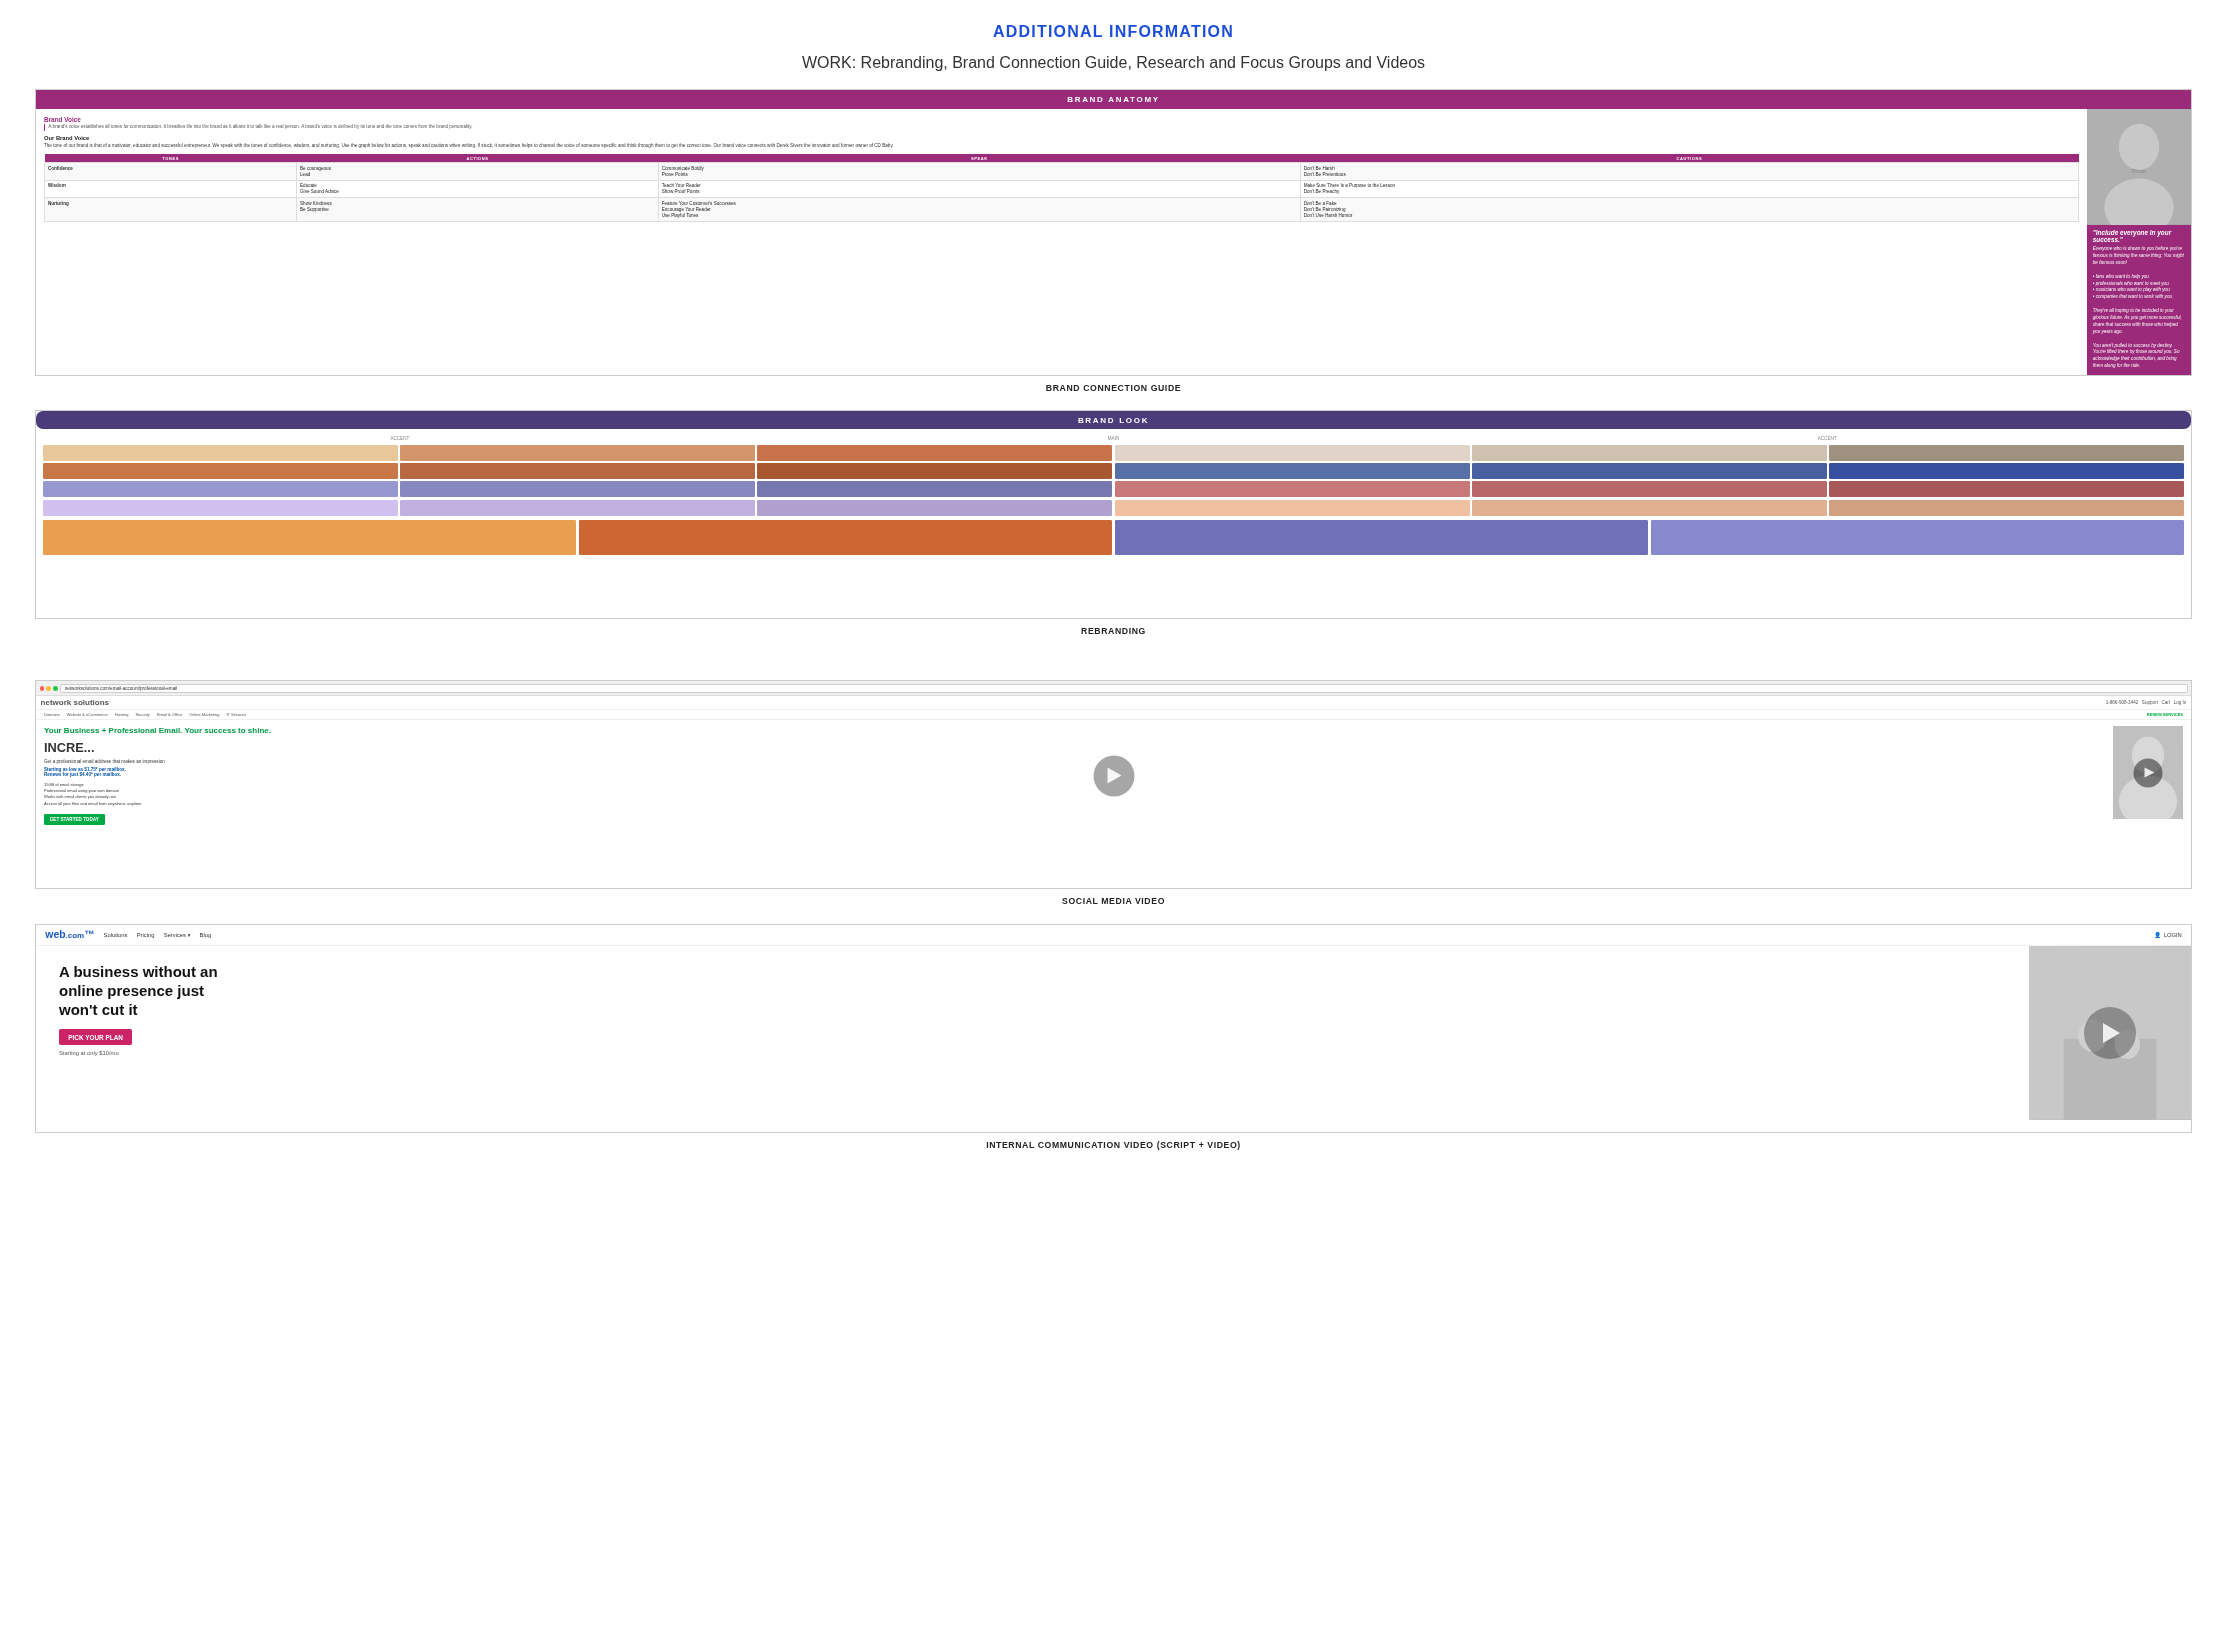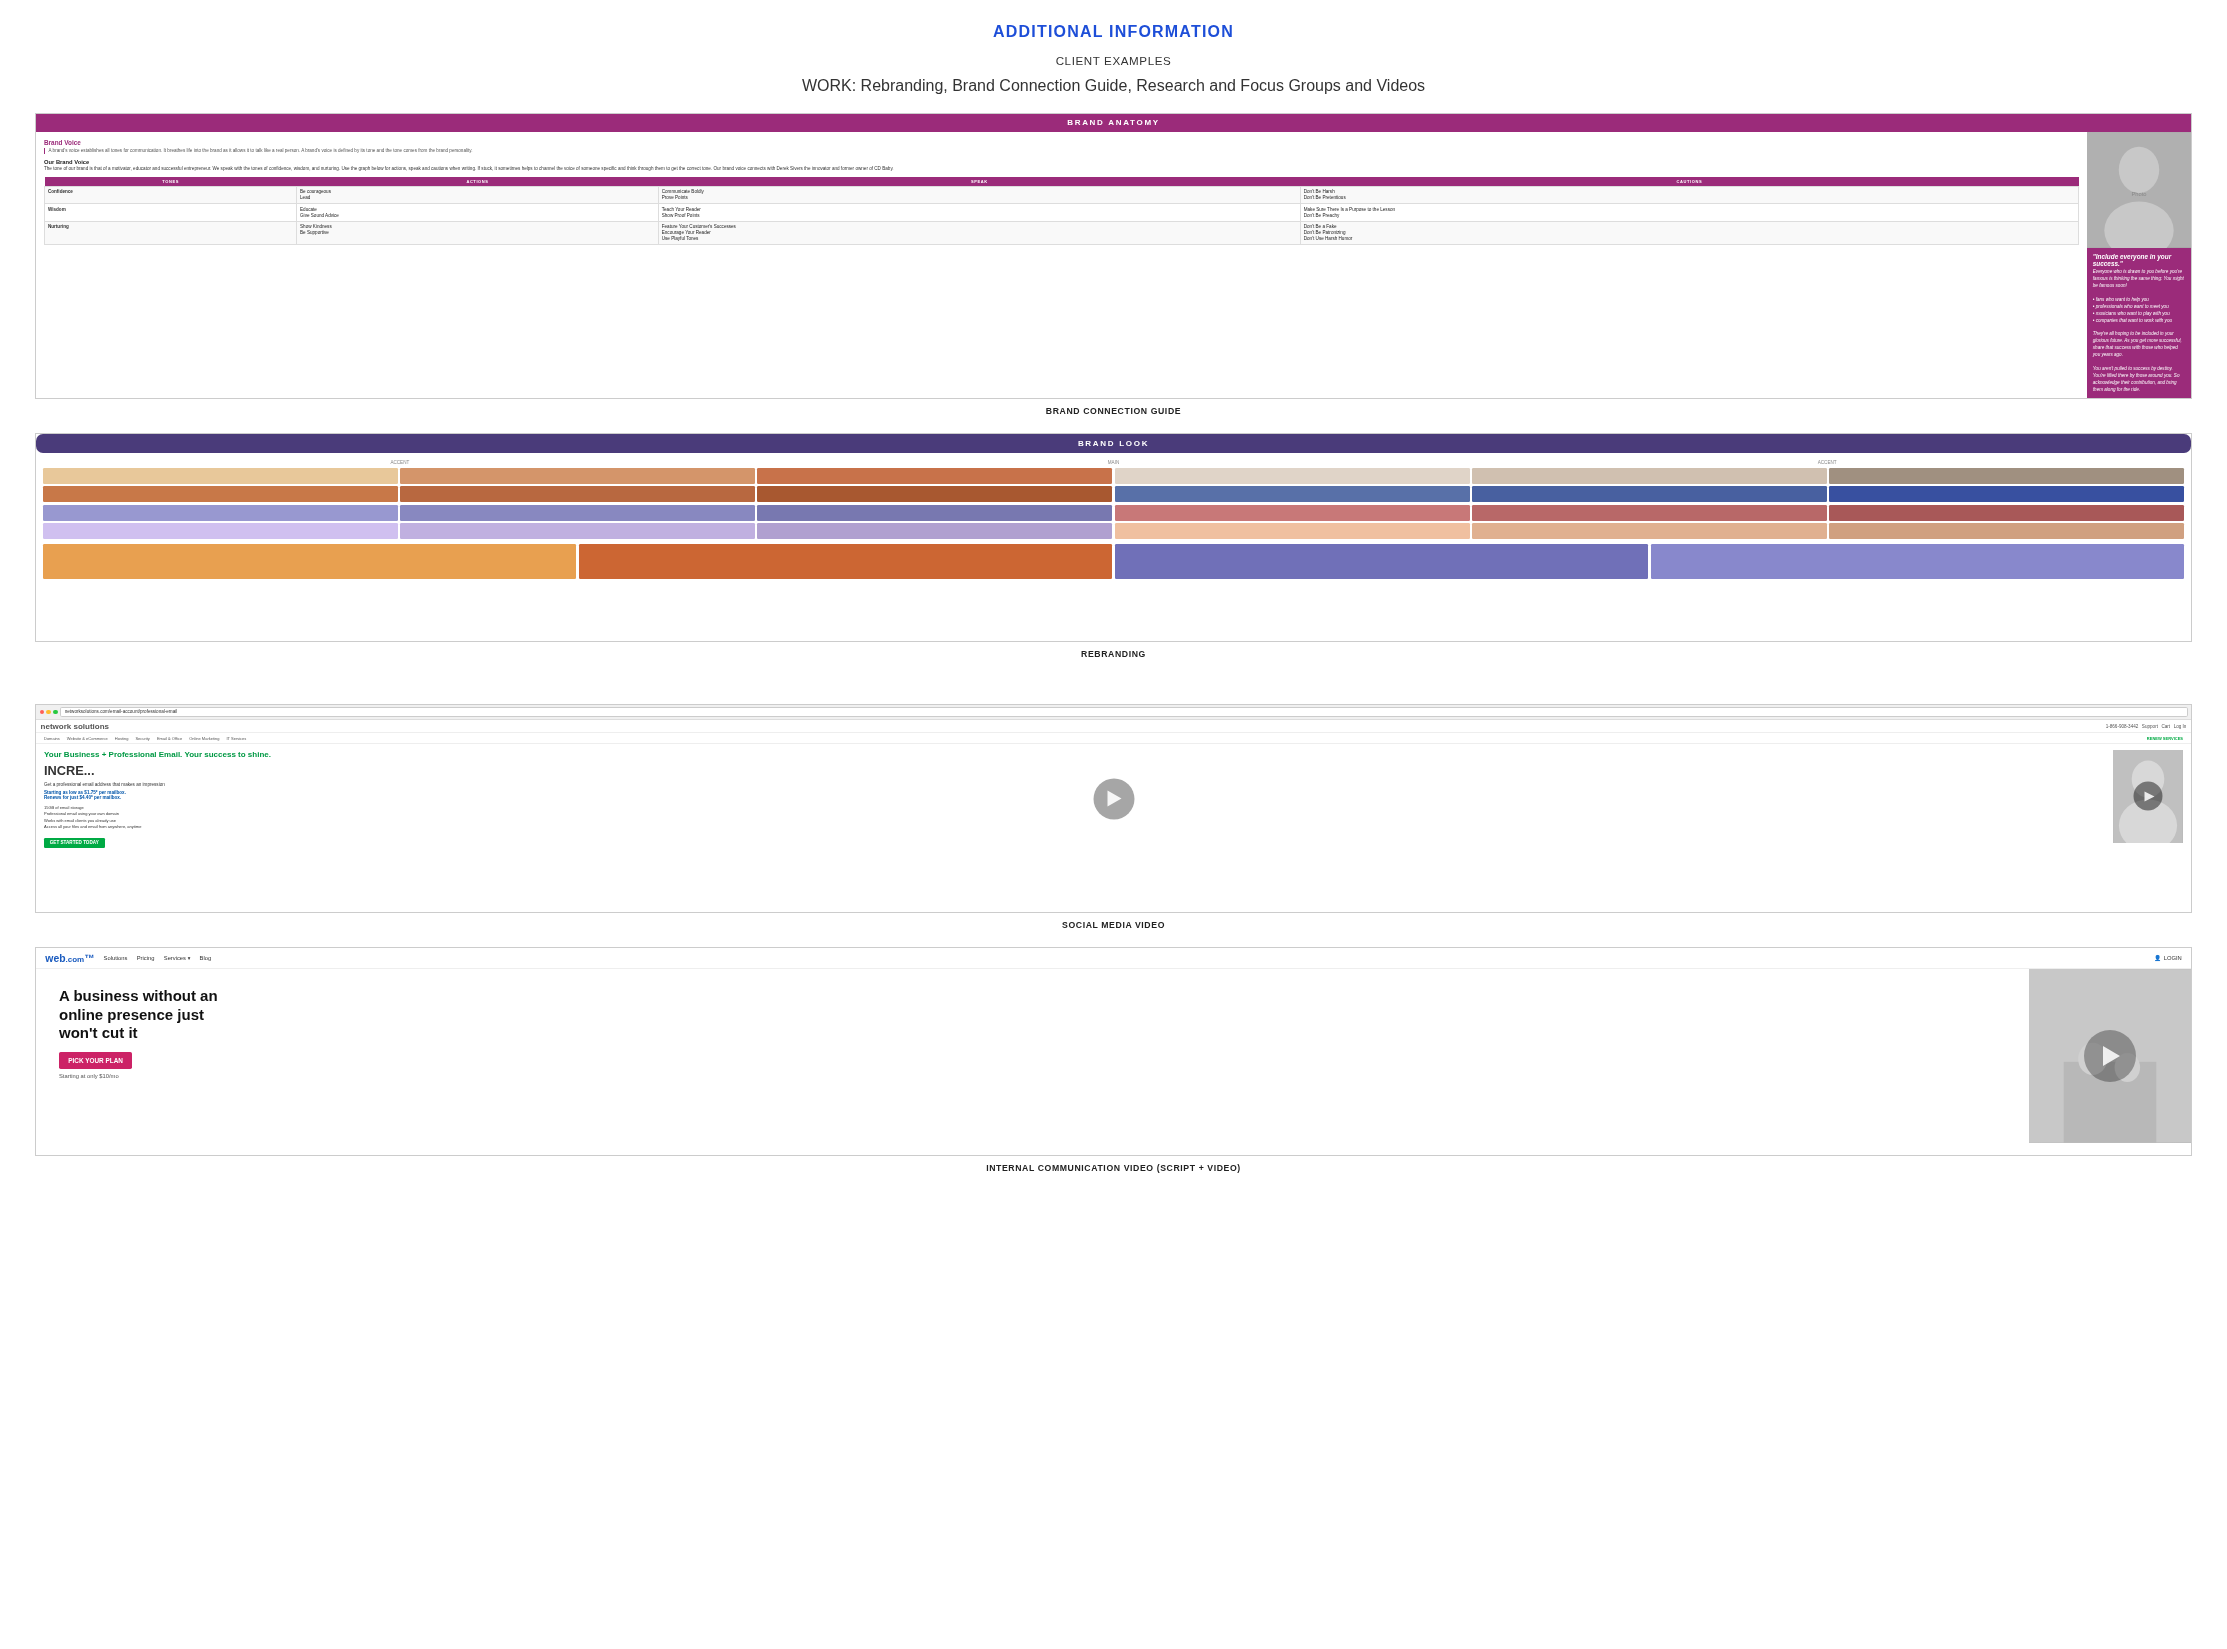--- a/index.html
+++ b/index.html
@@ -490,21 +490,20 @@
     .iv-services-dropdown::after {
       content: '▾';
       font-size: 5.2px;
     }
   </style>
 </head>
 <body>
 
 <div class="page-header">
   <div class="main-title">ADDITIONAL INFORMATION</div>
-  <div class="sub-title">CLIENT EXAMPLES</div>
   <div class="client-work">WORK: Rebranding, Brand Connection Guide, Research and Focus Groups and Videos</div>
 </div>
 
 <div class="screenshots-grid">
 
   <div class="screenshot-cell">
     <div class="screenshot-frame brand-anatomy">
       <div class="brand-anatomy-header">BRAND ANATOMY</div>
       <div class="brand-anatomy-body">
         <div class="brand-anatomy-left">

